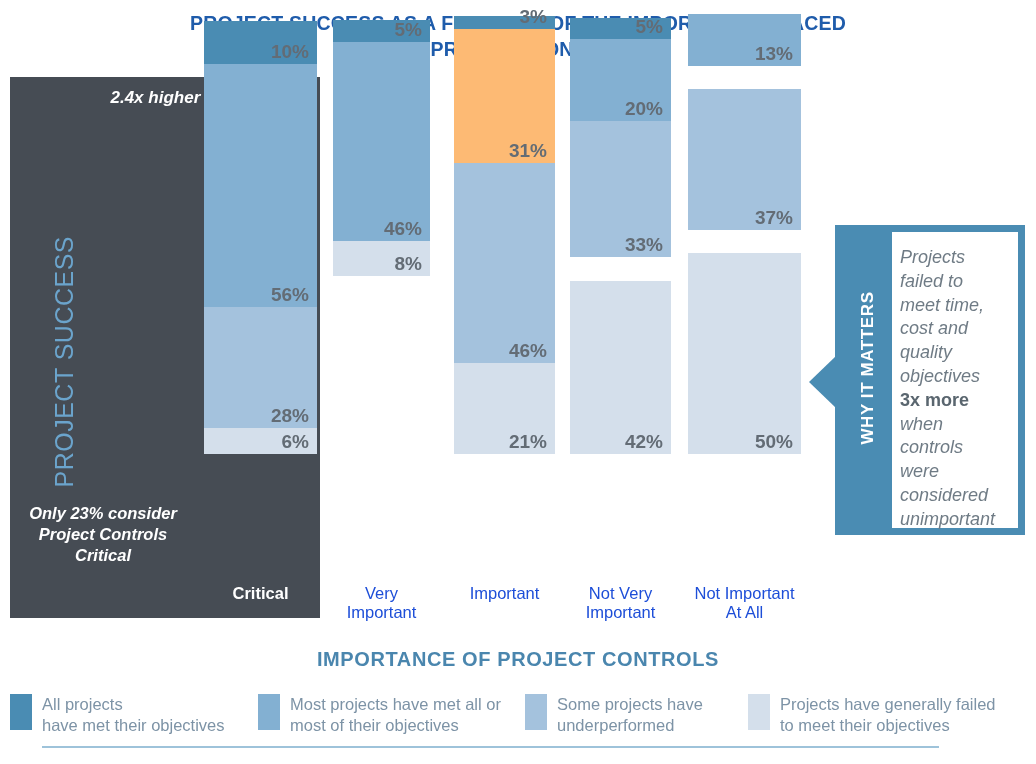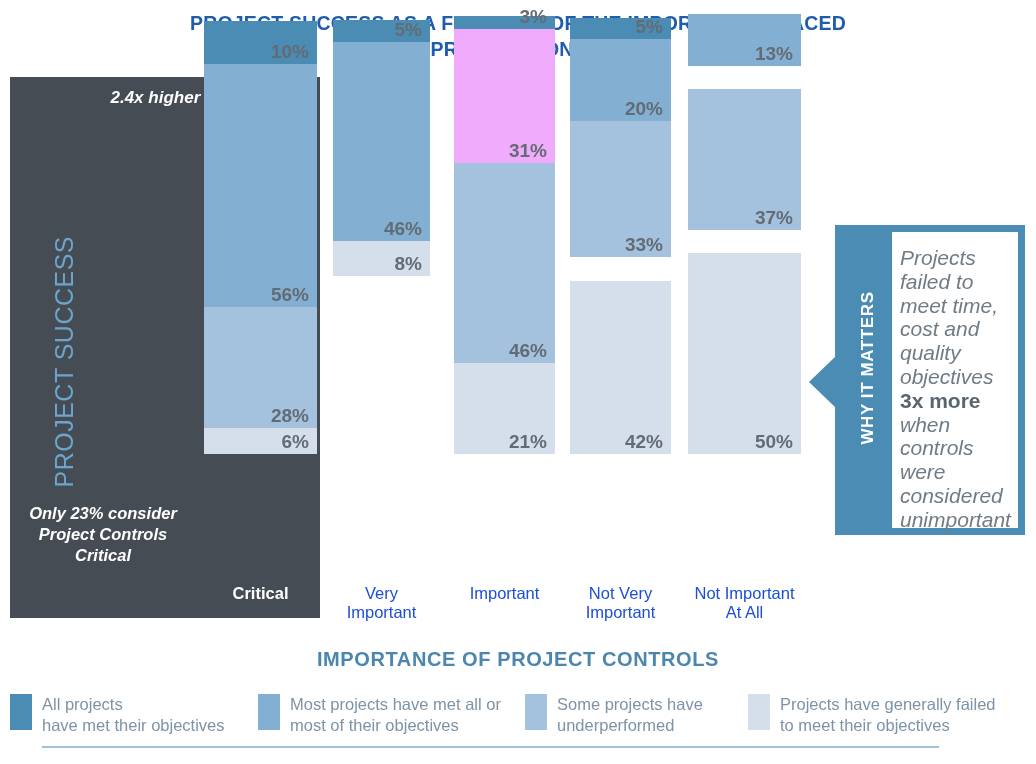--- a/index.html
+++ b/index.html
@@ -89,21 +89,21 @@
   .callout-side span{
     position:absolute;left:-105px;top:133px;width:260px;
     transform:rotate(-90deg);
     color:#ffffff;font-size:17px;font-weight:bold;
     letter-spacing:.6px;text-align:center;white-space:nowrap;
   }
   .callout-body{
     position:absolute;left:57px;top:7px;width:126px;height:296px;
     background:#ffffff;box-sizing:border-box;
     padding:14px 17px 0 8px;
-    color:#6f7b85;font-size:21px;font-style:italic;line-height:23.8px;
+    color:#6f7b85;font-size:18px;font-style:italic;line-height:23.8px;
   }
   .callout-body b{font-weight:bold;font-style:normal;color:#5a666f;}
 
   
   .legend{position:absolute;left:0;top:694px;width:1036px;height:52px;}
   .legend-item{position:absolute;top:0;display:flex;align-items:flex-start;}
   .legend-sw{
     width:22px;height:36px;flex:0 0 22px;margin-right:10px;
   }
   .legend-text{
@@ -156,21 +156,21 @@
         <div class="seg" style="height: 34.72px; background: rgb(212, 223, 235);">
           <span class="seg-val">8%</span>
         </div>
       </div>
       <div class="cat-label" style="left: 333px; width: 97px; white-space: pre-line;">Very
 Important</div>
       <div class="bar-col" style="left: 454px; width: 101px; height: 438px;">
         <div class="seg" style="height: 13.14px; background: rgb(74, 140, 179);">
           <span class="seg-val">3%</span>
         </div>
-        <div class="seg" style="height: 135.78px; background: #f0abfc;">
+        <div class="seg" style="height: 135.78px; background: #fdba74;">
           <span class="seg-val">31%</span>
         </div>
         <div class="seg" style="height: 201.48px; background: rgb(164, 194, 221);">
           <span class="seg-val">46%</span>
         </div>
         <div class="seg" style="height: 91.98px; background: rgb(212, 223, 235);">
           <span class="seg-val">21%</span>
         </div>
       </div>
       <div class="cat-label" style="left: 454px; width: 101px; white-space: pre-line;">Important</div>

